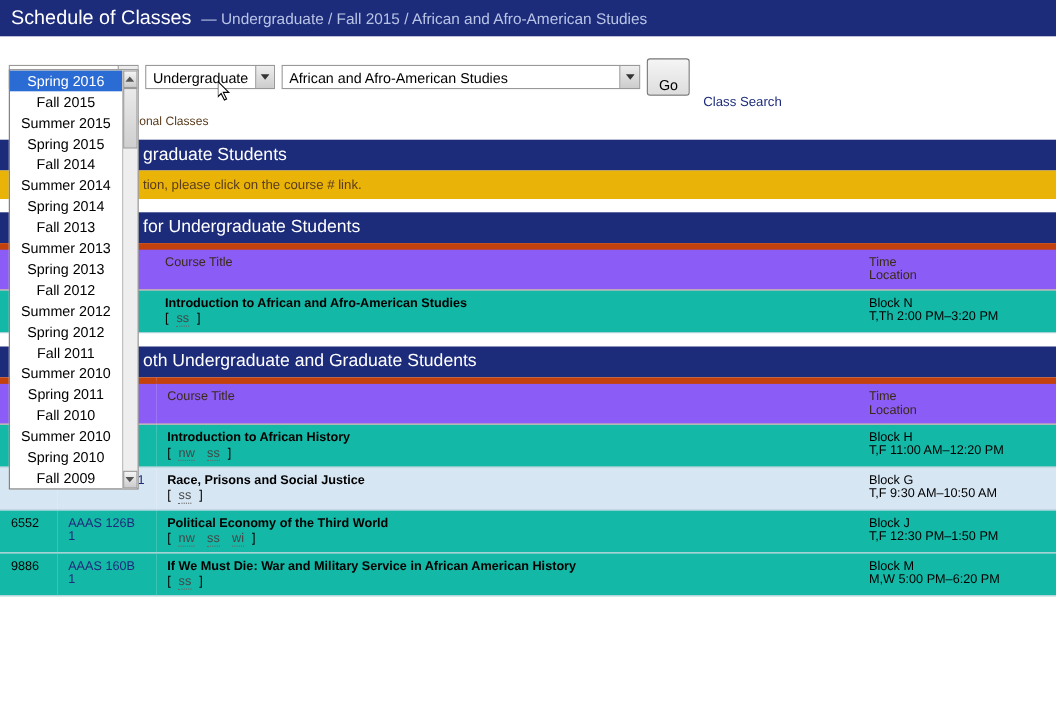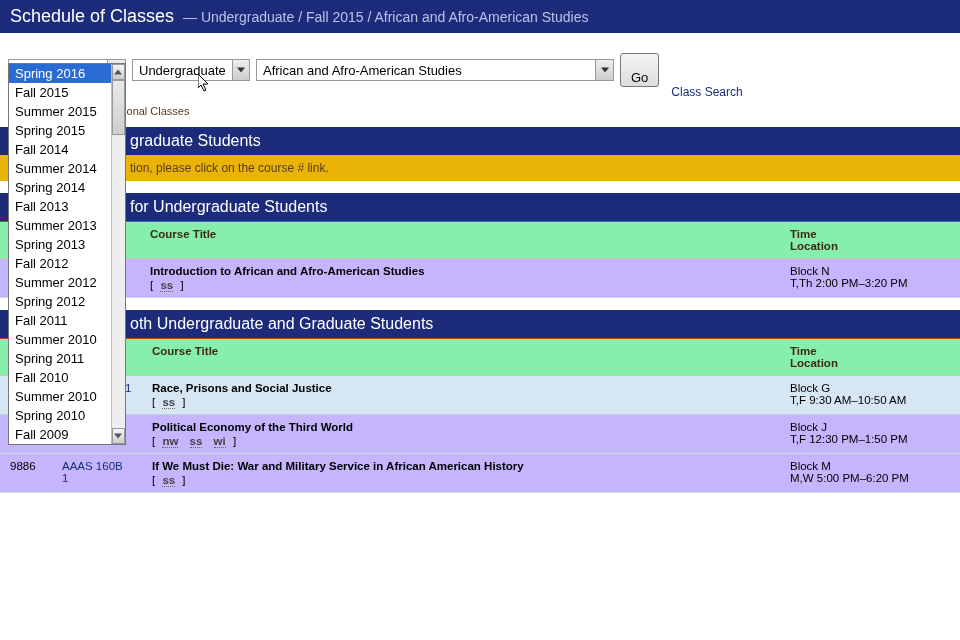--- a/index.html
+++ b/index.html
@@ -12,33 +12,33 @@
   .dd .val { padding:2px 6px; font-size:13px; }
   .dd .arrow-btn { width:18px; height:100%; border-left:1px solid #999; background:linear-gradient(#eee,#ccc); display:flex; align-items:center; justify-content:center; cursor:pointer; }
   .dd .arrow-btn svg { width:8px; height:6px; }
   .go-btn { height:22px; padding:16px 10px; border:1px solid #777; background:linear-gradient(#f5f5f5,#ddd); border-radius:3px; font-size:13px; cursor:pointer; }
   .class-search { color:#1c2b7a; font-size:12px; margin-left:6px; cursor:pointer;margin-top:44px; }
   .instructional { font-size:11px; color:#5a3c1e; padding:2px 10px 10px 88px; }
   .blue-header { background:#1c2b7a; color:#fff; font-size:16px; padding:5px 10px 5px 130px; }
   .beige { background:#eab308; padding:6px 10px 6px 130px; font-size:12px; color:#5a3c1e; }
   .table { width:100%; border-collapse:collapse; }
   .table th, .table td { text-align:left; padding:6px 10px; vertical-align:top; font-size:11.5px; }
-  .table .th-row th { background:#86efac; color:#3b2a18; font-weight:bold; border-bottom:1px solid #d8c3a0; border-top:1px solid #c2410c; }
+  .table .th-row th { background:#8b5cf6; color:#3b2a18; font-weight:normal; border-bottom:1px solid #d8c3a0; border-top:6px solid #c2410c; }
   .col-id { width:50px; }
   .col-course { width:90px; }
   .col-title { }
   .col-time { width:180px; }
-  .row-light td { background:#c4b5fd; border-bottom:1px solid #cdd8e2; }
+  .row-light td { background:#14b8a6; border-bottom:1px solid #cdd8e2; }
   .row-lighter td { background:#d6e6f3; border-bottom:1px solid #bcd0e2; }
   .course-link { color:#1c2b7a; }
   .tags { margin-top:2px; }
-  .tag { border-bottom:1px dotted #666; margin:0 4px; color:#444;font-weight:bold; }
+  .tag { border-bottom:1px dotted #666; margin:0 4px; color:#444; }
   
   .term-list { position:absolute; left:8px; top:30px; width:118px; background:#fff; border:1px solid #777; max-height:560px; overflow:hidden; z-index:10; display:flex; }
-  .term-list ul { list-style:none; width:100%; }
+  .term-list ul { list-style:none; width:100%;text-align:center; }
   .term-list li { padding:2px 6px; font-size:13px; cursor:pointer; white-space:nowrap; }
   .term-list li.selected { background:#2a6bd4; color:#fff; }
   .scrollbar { width:16px; background:#eee; border-left:1px solid #bbb; position:relative; }
   .scrollbar .btn { height:16px; background:linear-gradient(#f5f5f5,#ccc); border:1px solid #999; display:flex; align-items:center; justify-content:center; }
   .scrollbar .thumb { position:absolute; left:0; top:16px; width:100%; height:55px; background:linear-gradient(#eaeaea,#cfcfcf); border:1px solid #999; }
   .cursor-ptr { position:absolute; left:198px; top:41px; z-index:20; pointer-events:none; }
   .blank-row td { height:10px; background:#fff; }
 </style>
 </head>
 <body>
@@ -60,21 +60,21 @@
   </div>
   <div class="dd" style="width:118px">
     <span class="val">Undergraduate</span>
     <span style="flex:1"></span>
     <span class="arrow-btn">
         <svg viewBox="0 0 10 6">
           <path d="M0 0 L10 0 L5 6 Z" fill="#333"></path>
         </svg>
       </span>
   </div>
-  <div class="dd" style="width:358px">
+  <div class="dd" style="width:326px">
     <span class="val">African and Afro-American Studies</span>
     <span style="flex:1"></span>
     <span class="arrow-btn">
         <svg viewBox="0 0 10 6">
           <path d="M0 0 L10 0 L5 6 Z" fill="#333"></path>
         </svg>
       </span>
   </div>
   <button class="go-btn">Go</button>
   <span class="class-search">Class Search</span>
@@ -167,20 +167,26 @@
 <table class="table">
   <tbody>
       <tr class="th-row">
     <th class="col-id"></th>
         <th class="col-course"></th>
     <th class="col-title">Course Title</th>
     <th class="col-time"><span>Time</span><br><span>Location</span></th>
   </tr>
   </tbody>
     <tbody id="rows-s3">
+      <tr class="row-light">
+        <td class="col-id"></td>
+        <td class="col-course"><span class="course-link"></span></td>
+        <td class="col-title"><b>Introduction to African History</b><div class="tags">[ <span class="tag">nw</span> <span class="tag">ss</span> ]</div></td>
+        <td class="col-time">Block H<br>T,F 11:00 AM–12:20 PM</td>
+      </tr>
       <tr class="row-lighter">
         <td class="col-id">10732</td>
         <td class="col-course"><span class="course-link">AAAS 118B 1</span></td>
         <td class="col-title"><b>Race, Prisons and Social Justice</b><div class="tags">[ <span class="tag">ss</span> ]</div></td>
         <td class="col-time">Block G<br>T,F 9:30 AM–10:50 AM</td>
       </tr>
       <tr class="row-light">
         <td class="col-id">6552</td>
         <td class="col-course"><span class="course-link">AAAS 126B 1</span></td>
         <td class="col-title"><b>Political Economy of the Third World</b><div class="tags">[ <span class="tag">nw</span> <span class="tag">ss</span> <span class="tag">wi</span> ]</div></td>

